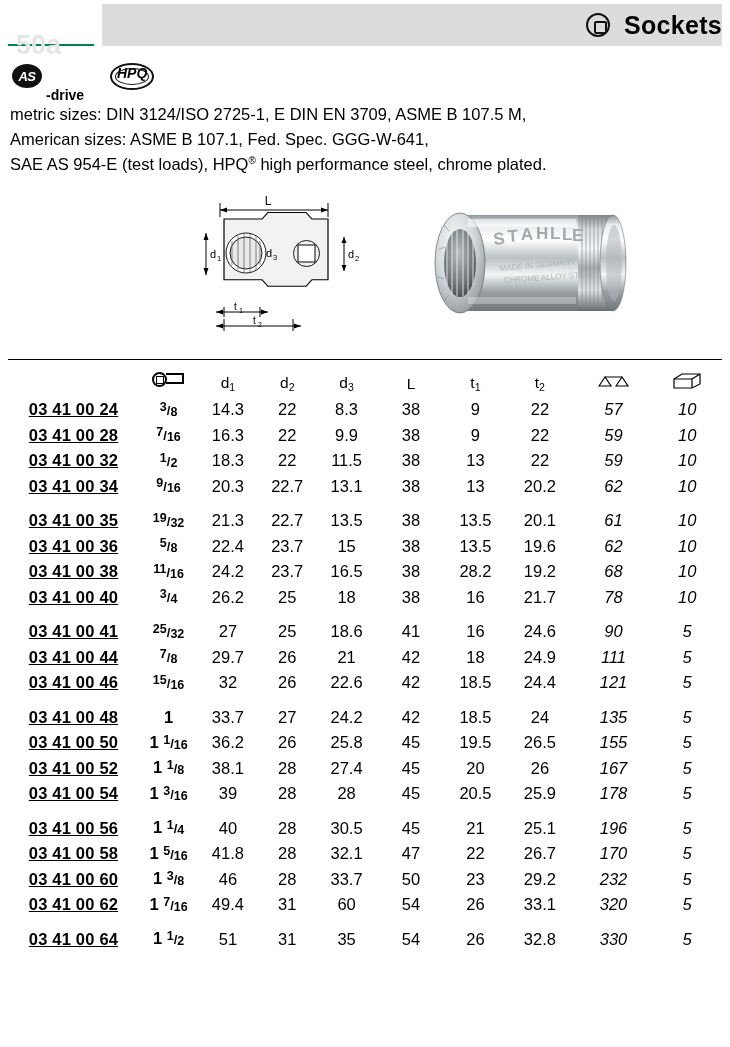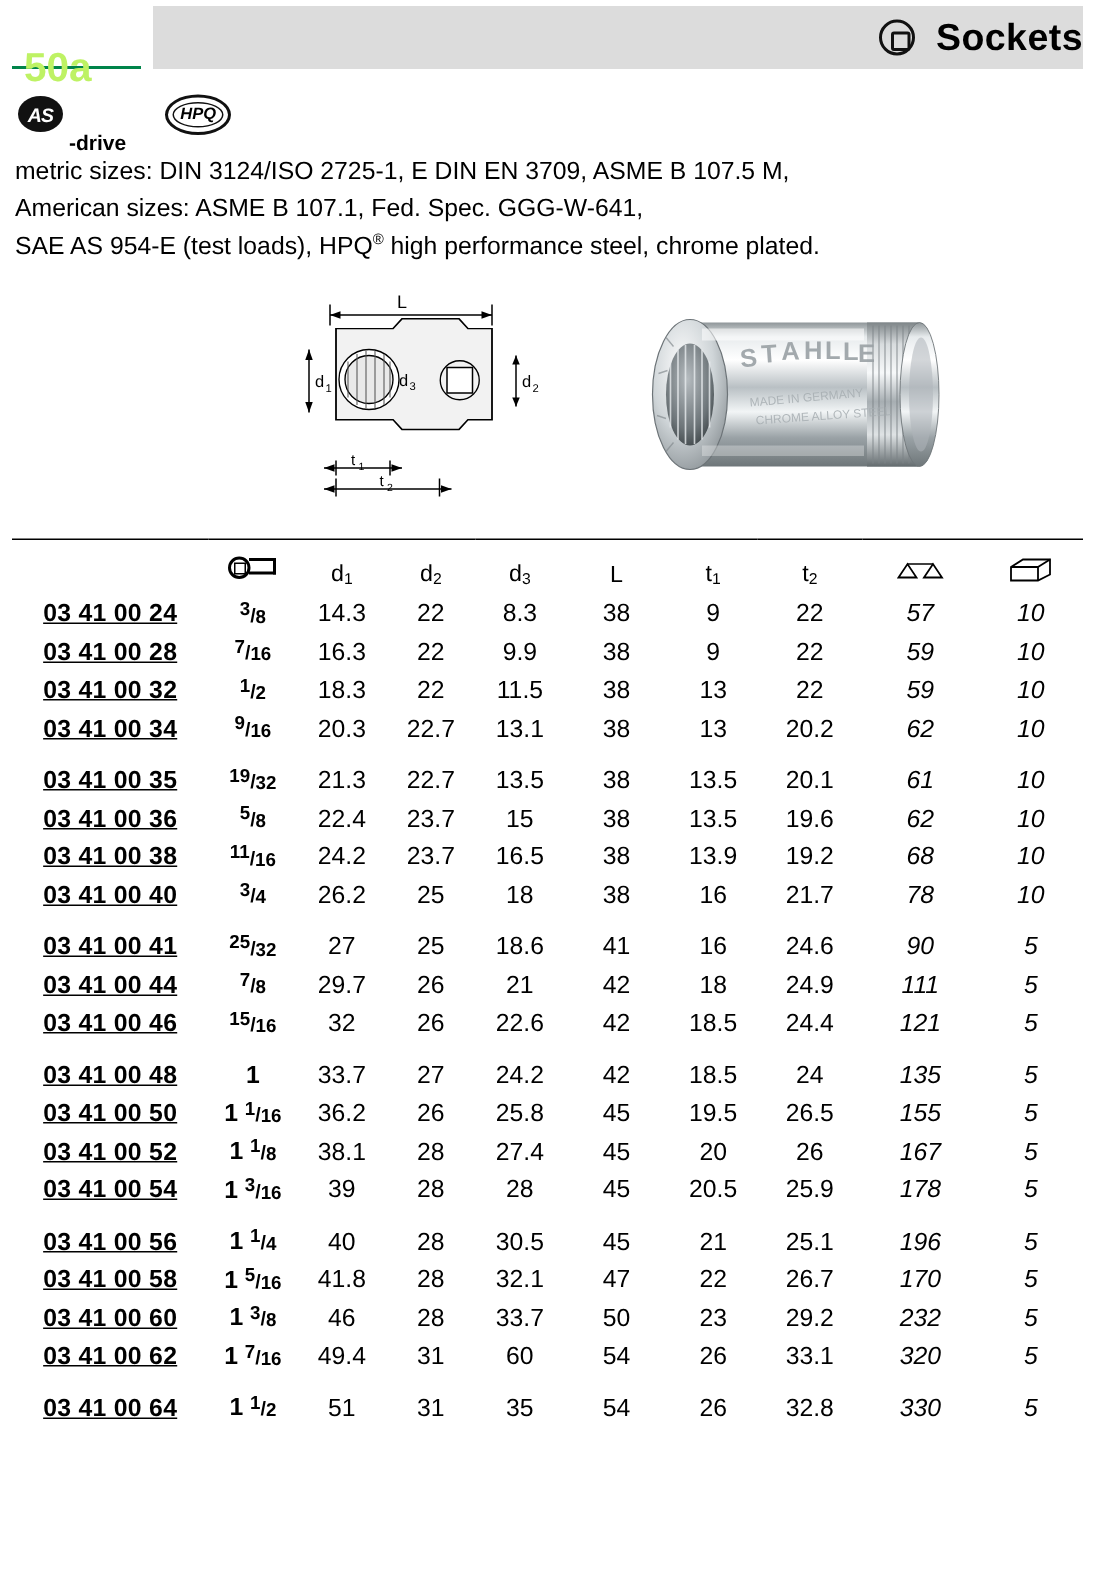--- a/index.html
+++ b/index.html
@@ -19,21 +19,21 @@
 
   
   .header {
     display: flex;
     align-items: stretch;
     height: 42px;
     margin-top: 4px;
   }
   .hdr-code {
     background: #00844a;
-    color: #bef264;
+    color: #e5e5e5;
     font-size: 27px;
     font-weight: bold;
     display: flex;
     align-items: center;
     padding: 0 10px 0 8px;
     min-width: 86px;
     margin-top: 40px;
   }
   .hdr-gap { width: 8px; }
   .hdr-title {
@@ -85,22 +85,22 @@
     border-radius: 50%;
     width: 30px; height: 24px;
     display: flex; align-items: center; justify-content: center;
     letter-spacing: -.5px;
   }
   .as-text { font-size: 14px; font-weight: bold; margin-top: 38px; }
   .hpq-badge {
     width: 44px; height: 27px;
     border: 2.5px solid #111;
     border-radius: 50%;
-    display: flex; align-items: center; justify-content: center;
-    font-size: 11px; font-weight: bold; font-style: italic;
+    display: flex; justify-content: center;
+    font-size: 14px; font-weight: bold; font-style: italic;
     position: relative;
   }
   .hpq-badge::before {
     content: "";
     position: absolute;
     left: 3px; right: 3px; top: 3px; bottom: 3px;
     border: 1px solid #111;
     border-radius: 50%;
   }
 
@@ -506,21 +506,21 @@
           <td class="num c">62</td>
           <td class="num c">10</td>
         </tr>
         <tr>
           <td class="code">03 41 00 38</td>
           <td class="inch"><span class="frac-sup">11</span><span class="frac-bar">/</span><span class="frac-sub">16</span></td>
           <td class="num">24.2</td>
           <td class="num">23.7</td>
           <td class="num">16.5</td>
           <td class="num">38</td>
-          <td class="num">13.9</td>
+          <td class="num">28.2</td>
           <td class="num">19.2</td>
           <td class="num c">68</td>
           <td class="num c">10</td>
         </tr>
         <tr>
           <td class="code">03 41 00 40</td>
           <td class="inch"><span class="frac-sup">3</span><span class="frac-bar">/</span><span class="frac-sub">4</span></td>
           <td class="num">26.2</td>
           <td class="num">25</td>
           <td class="num">18</td>

